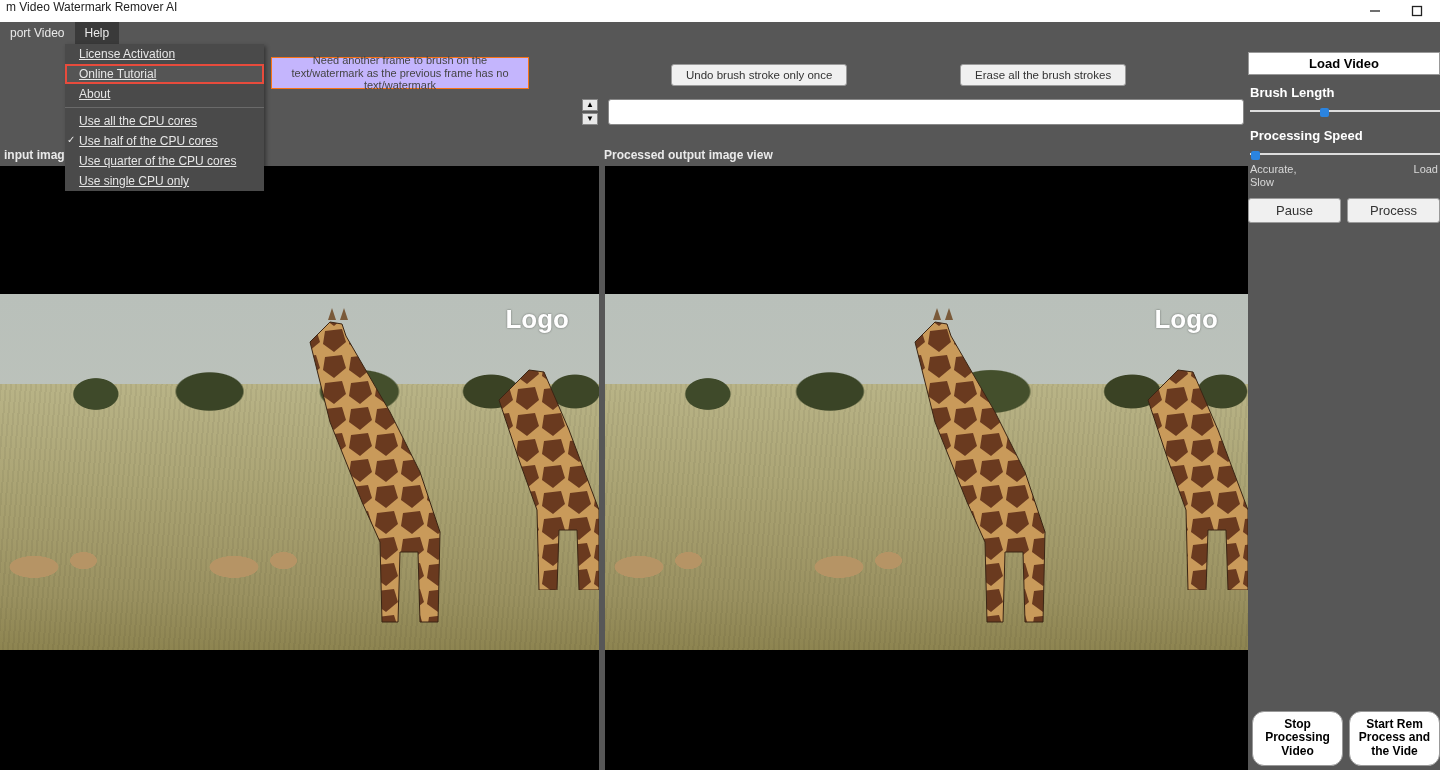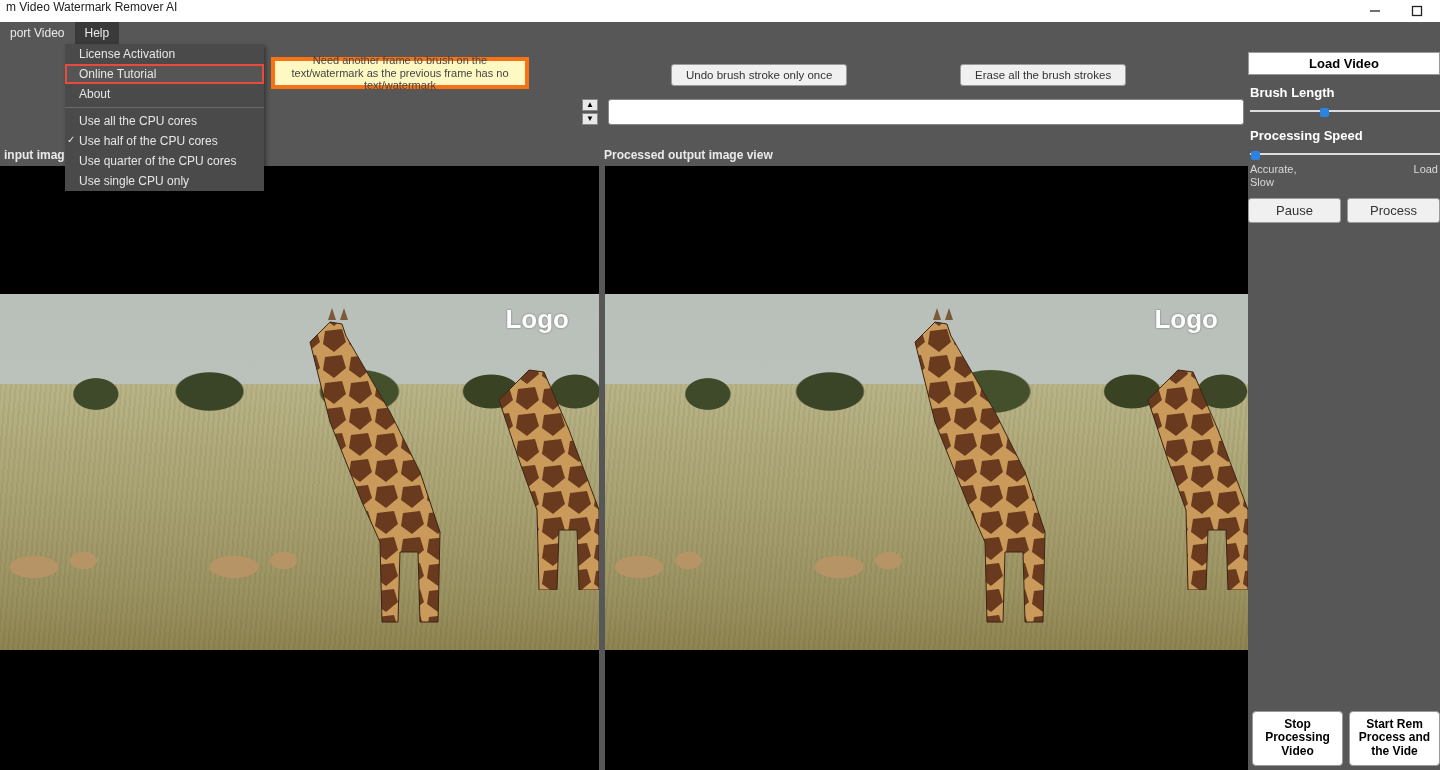--- a/index.html
+++ b/index.html
@@ -42,20 +42,21 @@
     width: 199px;
     background: #4a4a4a;
     color: #e6e6e6;
     font-size: 12px;
     z-index: 50;
     box-shadow: 2px 2px 4px rgba(0,0,0,.4);
   }
   .dropdown .dditem {
     padding: 3px 14px;
     position: relative;
+    text-decoration: underline;
   }
   .dropdown .dditem.highlight {
     outline: 2px solid #e84b3c;
     outline-offset: -2px;
     background: #555;
   }
   .dropdown .sep {
     height: 1px; background: #6a6a6a; margin: 3px 0;
   }
   .dropdown .check::before {
@@ -77,22 +78,22 @@
 
   
   .toolbar {
     height: 100px;
     position: relative;
   }
   .hintbox {
     position: absolute;
     left: 271px; top: 13px;
     width: 258px; height: 32px;
-    background: #fef9c3;
-    border: 4px solid #f97316;
+    background: #c4b5fd;
+    border: 1px solid #f97316;
     font-size: 11px; color: #444;
     display:flex; align-items:center; justify-content:center;
     text-align:center; padding: 0 6px; line-height: 1.15;
   }
   .btn {
     background: #f0f0f0;
     border: 1px solid #9a9a9a;
     border-radius: 3px;
     font-size: 11.5px;
     color: #333;
@@ -218,21 +219,21 @@
   .speedlabels { display:flex; justify-content:space-between; font-size:11px; color:#d8d8d8; padding: 2px 2px 0 2px; line-height:1.15;}
   .btnrow { display:flex; gap: 6px; margin: 10px 0 0 0; }
   .btnrow .btn { flex:1; text-align:center; padding:4px 0; font-size:13px; font-weight:500;}
 
   .bottom-btns {
     position:absolute; bottom: 4px; left: 4px; right:0;
     display:flex; gap:6px;
   }
   .bottom-btns .bigbtn {
     flex:1;
-    background:#fff; border:1px solid #999; border-radius:4px;
+    background:#fff; border:1px solid #999; border-radius:12px;
     text-align:center; font-size:12px; font-weight:600;
     padding: 6px 2px; line-height:1.15;
   }
 </style>
 </head>
 <body>
 
 <div class="titlebar">
   <span>m Video Watermark Remover AI</span>
   <div class="controls">

